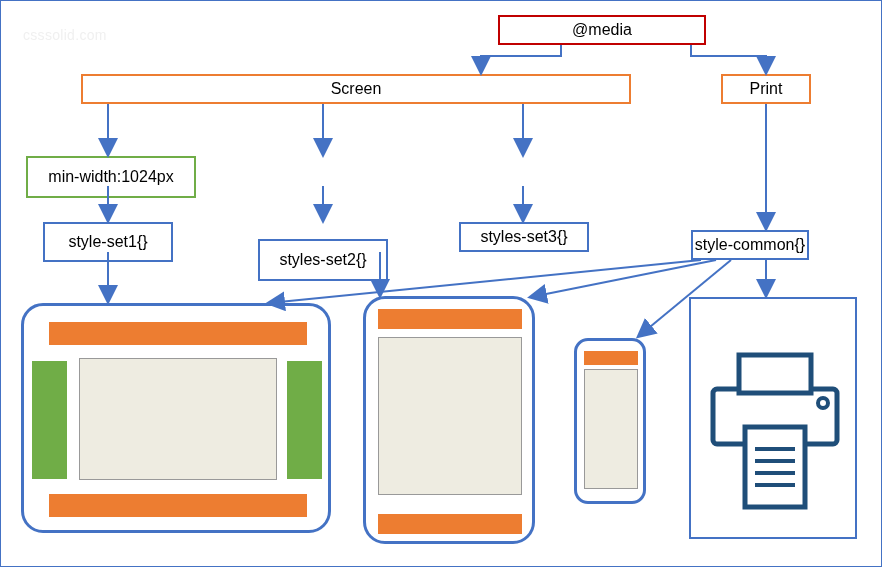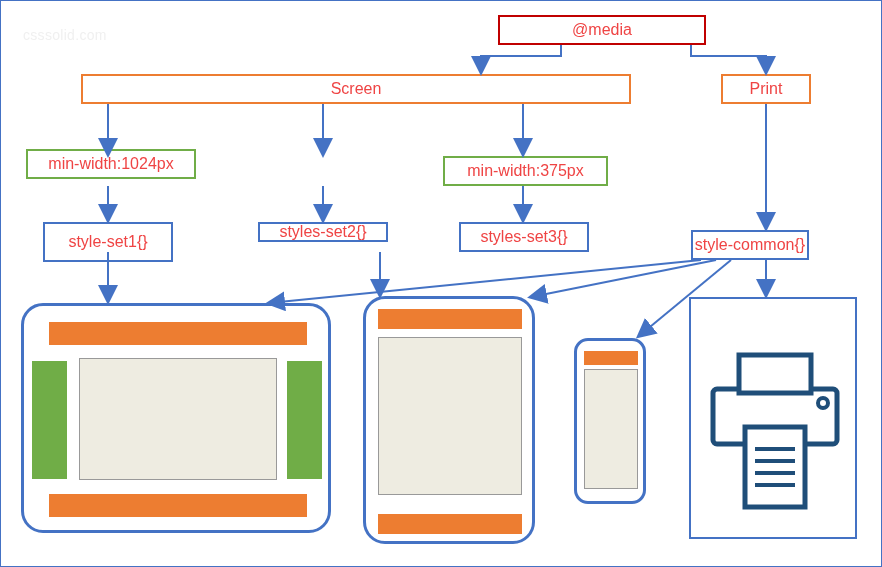--- a/index.html
+++ b/index.html
@@ -1,18 +1,18 @@
 <!DOCTYPE html>
 <html><head>
 <meta charset="utf-8">
 <style>
   *{box-sizing:border-box;margin:0;padding:0}
   body{font-family:Arial,sans-serif;background:#fff}
   .canvas{position:relative;width:882px;height:567px;border:1px solid #4472c4;margin:0 auto}
-  .box{position:absolute;background:#fff;display:flex;align-items:center;justify-content:center;font-size:16px;color:#ef4444}
+  .box{position:absolute;background:#fff;display:flex;align-items:center;justify-content:center;font-size:16px;color:#000000}
   .b-red{border:2px solid #c00000}
   .b-orange{border:2px solid #ed7d31}
   .b-green{border:2px solid #70ad47}
   .b-blue{border:2px solid #4472c4}
   .device{position:absolute;border:3px solid #4472c4;border-radius:22px;background:#fff}
   .device .bar{position:absolute;background:#ed7d31}
   .device .side{position:absolute;background:#70ad47}
   .device .content{position:absolute;background:#eeece1;border:1px solid #999}
   .printer-box{position:absolute;border:2px solid #4472c4;background:#fff}
   svg.arrows{position:absolute;left:0;top:0;width:882px;height:567px;pointer-events:none}
@@ -23,25 +23,24 @@
 
 <div class="canvas">
 
   <div class="wm">csssolid.com</div>
 
   <div class="box b-red" style="left:497px;top:14px;width:208px;height:30px">@media</div>
 
   <div class="box b-orange" style="left:80px;top:73px;width:550px;height:30px">Screen</div>
   <div class="box b-orange" style="left:720px;top:73px;width:90px;height:30px">Print</div>
 
-  <div class="box b-green" style="left:25px;top:148px;width:170px;height:30px">min-width:1024px</div>
-  <div class="box b-green" style="left:442px;top:155px;width:165px;height:30px">min-width:375px</div>
+  <div class="box b-green" style="left:25px;top:155px;width:170px;height:42px">min-width:1024px</div>
 
   <div class="box b-blue" style="left:42px;top:221px;width:130px;height:40px">style-set1{}</div>
-  <div class="box b-blue" style="left:257px;top:221px;width:130px;height:20px">styles-set2{}</div>
+  <div class="box b-blue" style="left:257px;top:238px;width:130px;height:42px">styles-set2{}</div>
   <div class="box b-blue" style="left:458px;top:221px;width:130px;height:30px">styles-set3{}</div>
   <div class="box b-blue" style="left:690px;top:229px;width:118px;height:30px">style-common{}</div>
 
   <div class="device" style="left:20px;top:302px;width:310px;height:230px">
     <div class="bar" style="left:25px;top:16px;width:258px;height:23px"></div>
     <div class="side" style="left:8px;top:55px;width:35px;height:118px"></div>
     <div class="content" style="left:55px;top:52px;width:198px;height:122px"></div>
     <div class="side" style="left:263px;top:55px;width:35px;height:118px"></div>
     <div class="bar" style="left:25px;top:188px;width:258px;height:23px"></div>
   </div>

